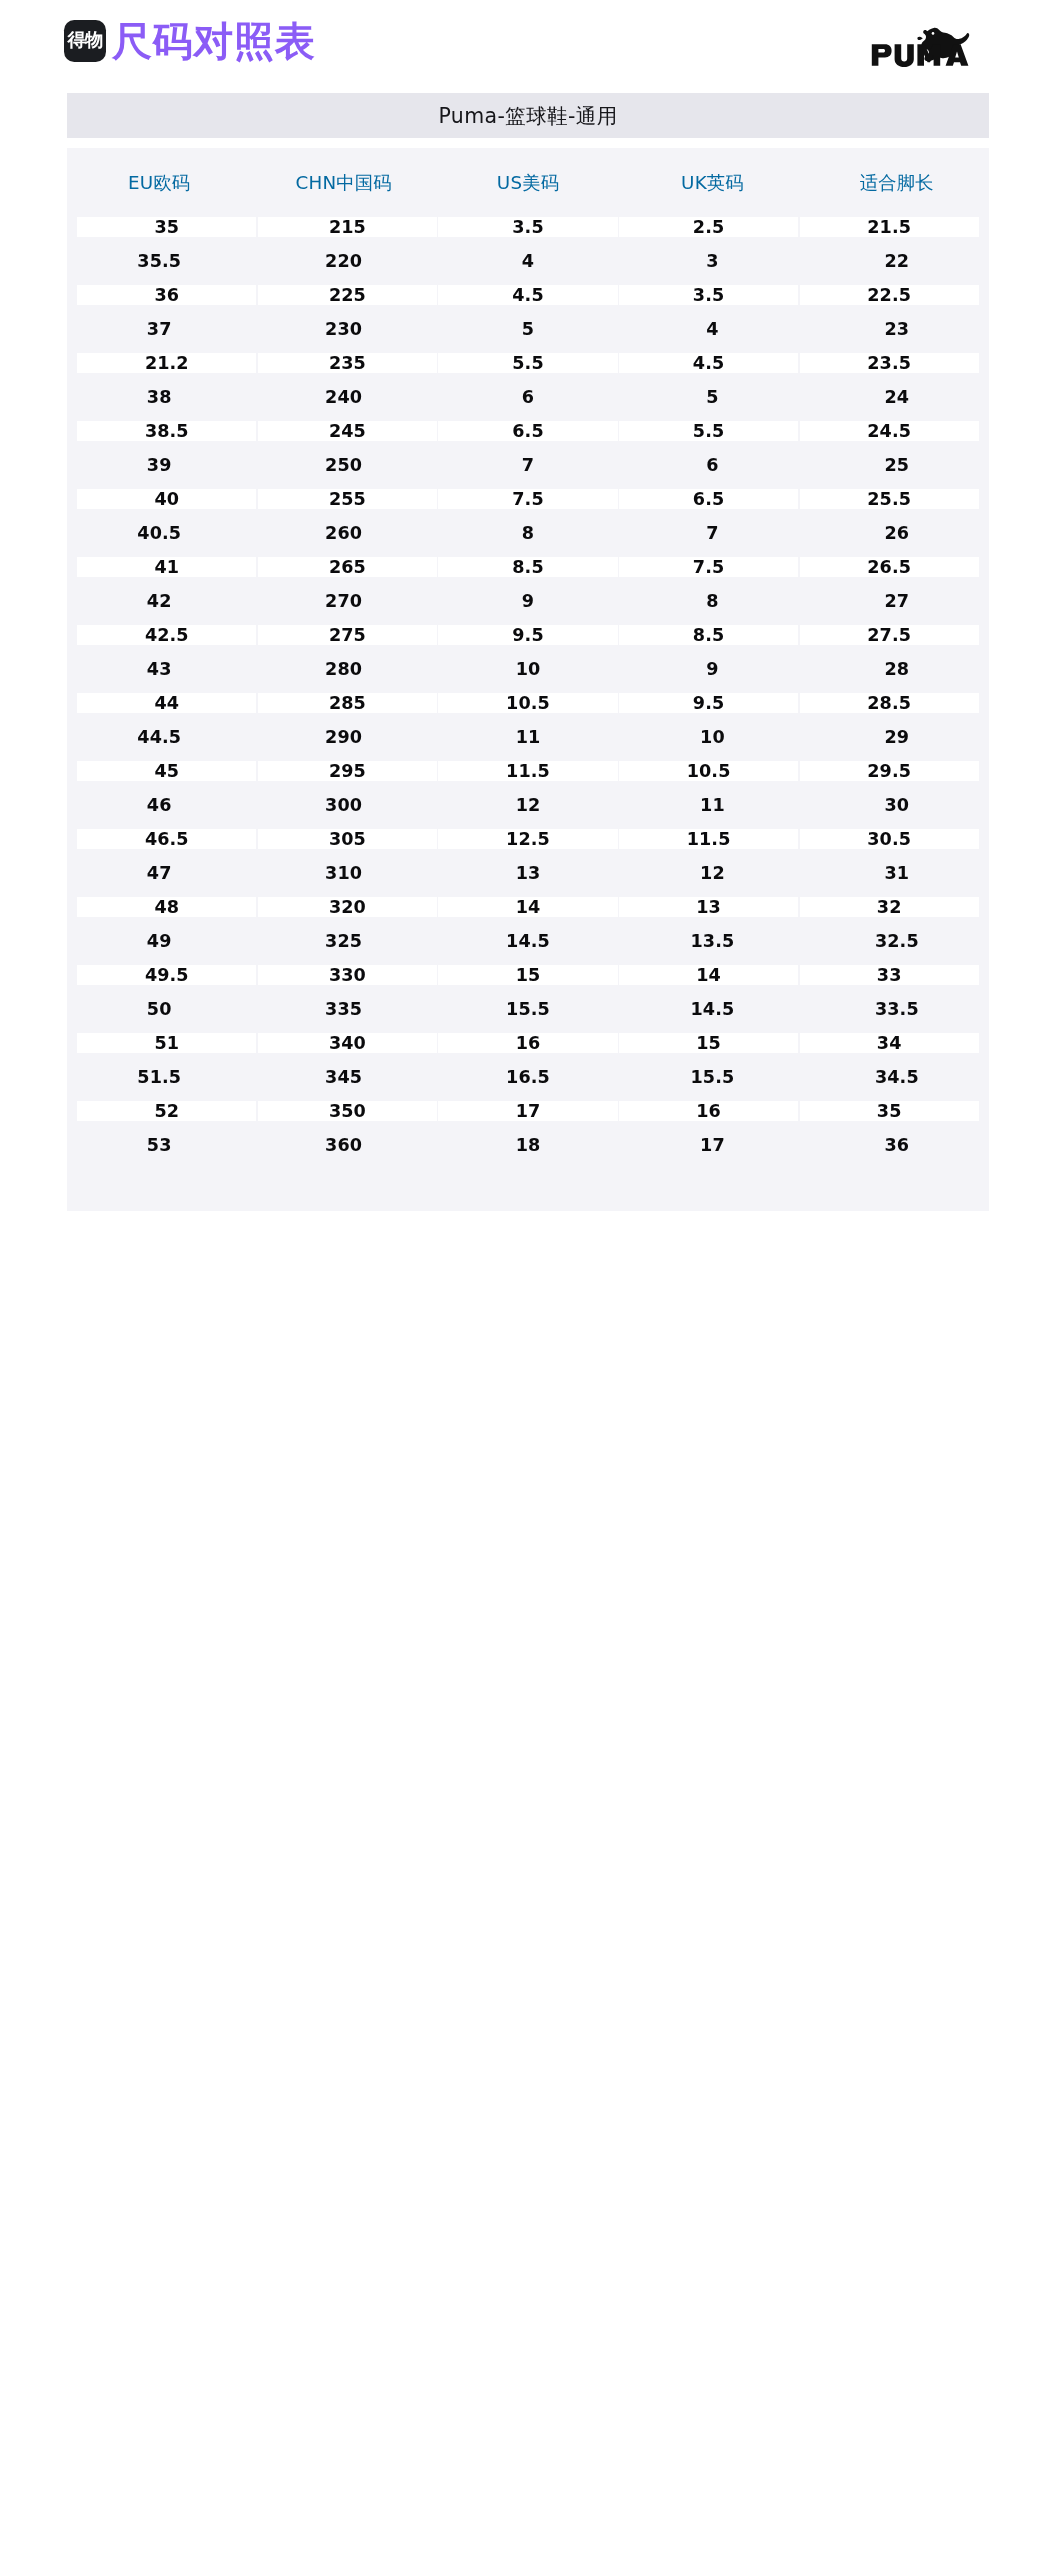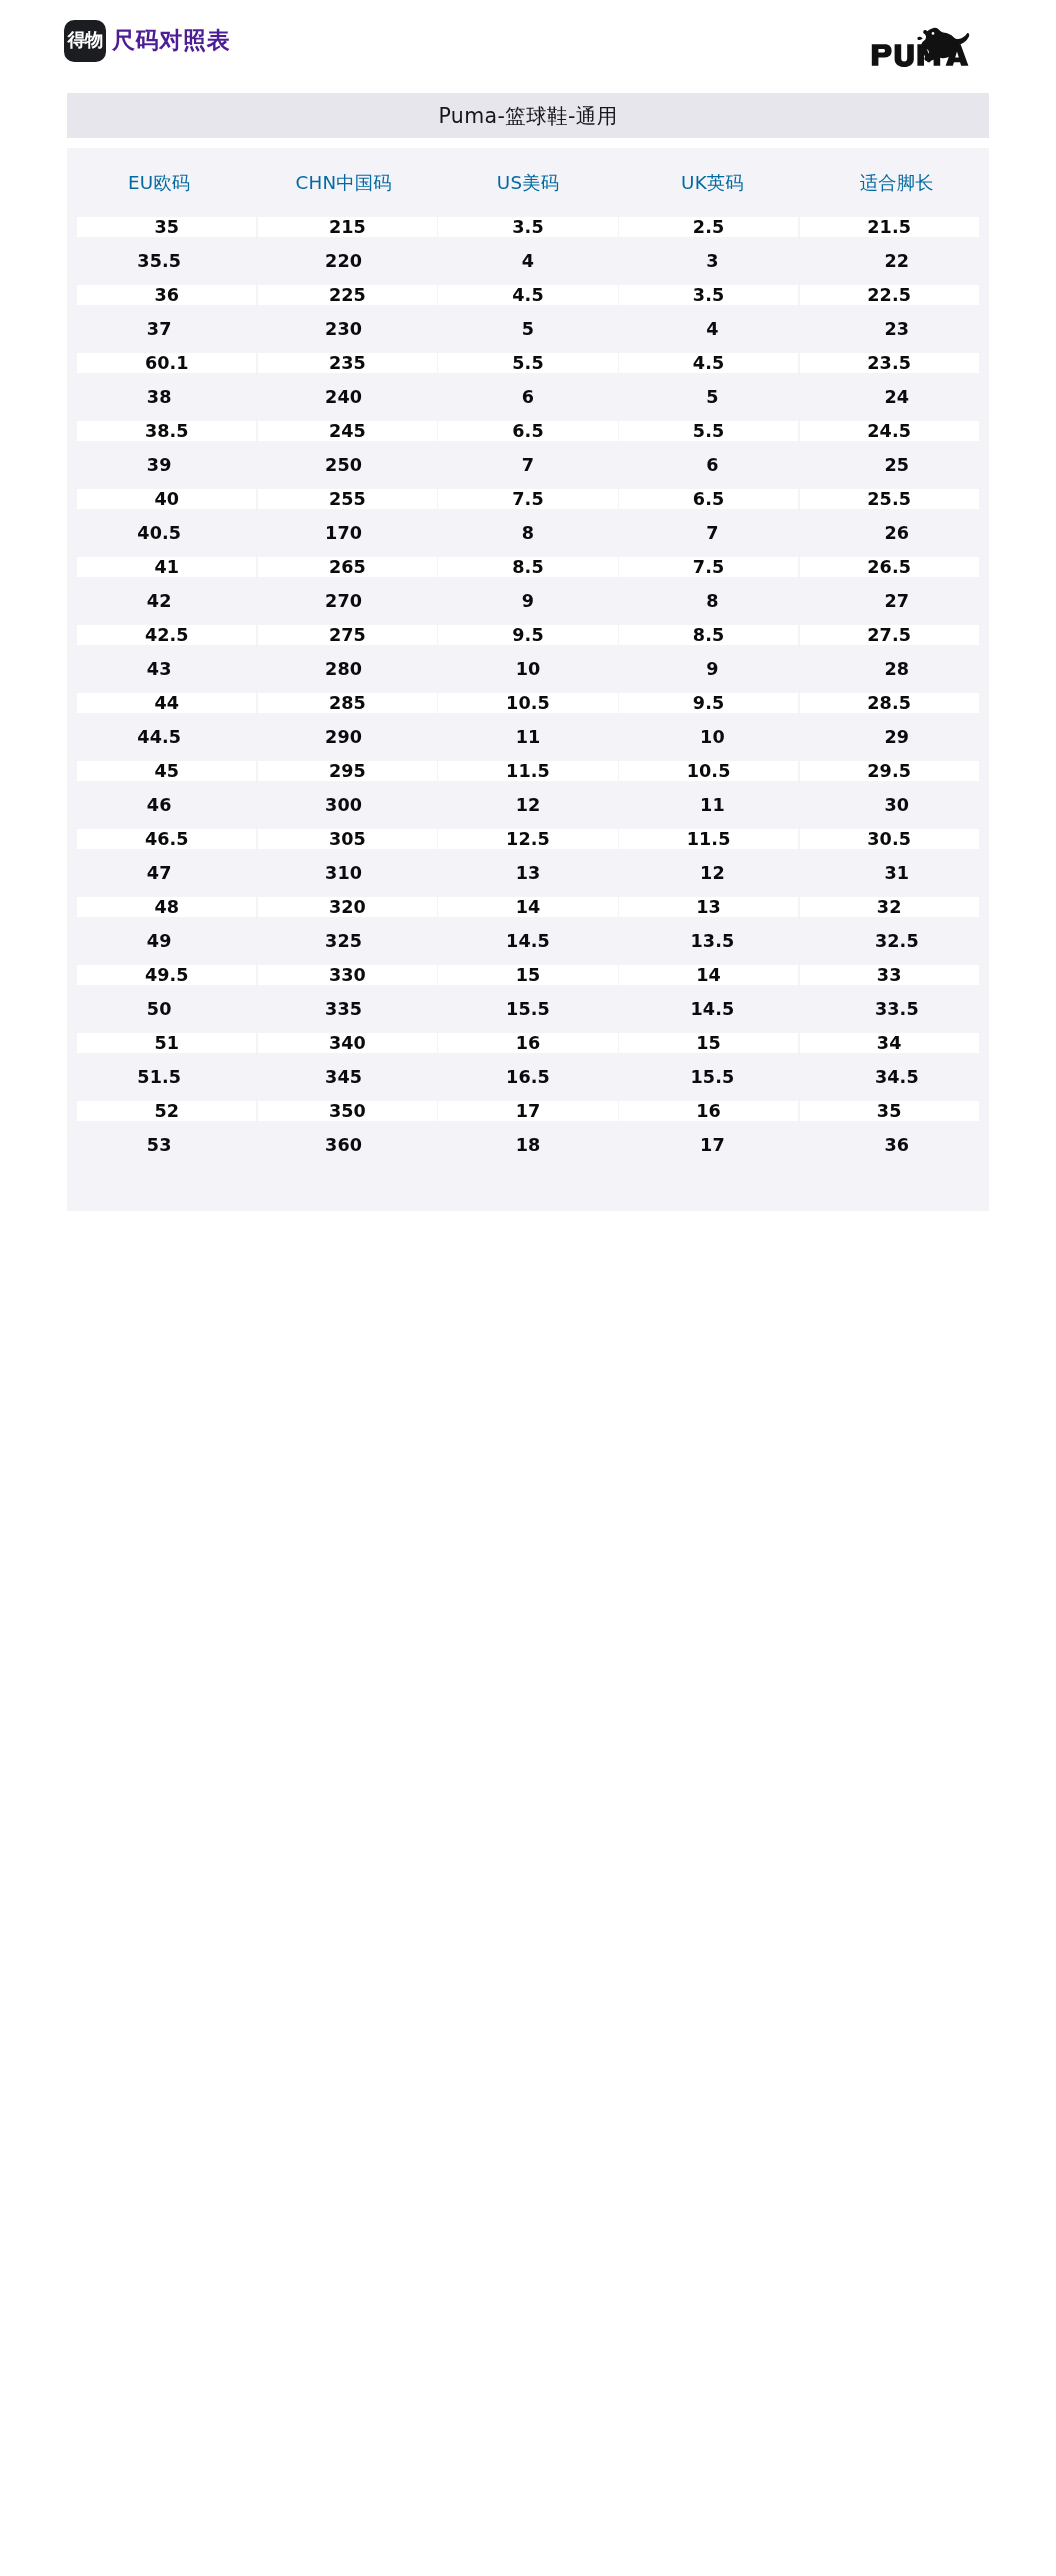--- a/index.html
+++ b/index.html
@@ -34,23 +34,23 @@
     align-items:center;
     justify-content:center;
     font-size:18.3px;
     font-weight:700;
     letter-spacing:-0.7px;
     line-height:1;
     font-family:"DejaVu Sans","Liberation Sans",sans-serif;
     flex:none;
   }
   .chart-title{
-    font-size:23px;
+    font-size:40px;
     font-weight:700;
-    color:#4c1d95;
+    color:#8b5cf6;
     letter-spacing:0.7px;
     line-height:1;
     white-space:nowrap;
     font-family:"DejaVu Sans","Liberation Sans",sans-serif;
   }
   .brand-right{
     position:absolute;
     right:73px;
     top:13px;
     width:124px;
@@ -190,21 +190,21 @@
         <div class="td">22.5</div>
       </div>
       <div class="trow tint">
         <div class="td">37</div>
         <div class="td">230</div>
         <div class="td">5</div>
         <div class="td">4</div>
         <div class="td">23</div>
       </div>
       <div class="trow white">
-        <div class="td">60.1</div>
+        <div class="td">21.2</div>
         <div class="td">235</div>
         <div class="td">5.5</div>
         <div class="td">4.5</div>
         <div class="td">23.5</div>
       </div>
       <div class="trow tint">
         <div class="td">38</div>
         <div class="td">240</div>
         <div class="td">6</div>
         <div class="td">5</div>
@@ -226,21 +226,21 @@
       </div>
       <div class="trow white">
         <div class="td">40</div>
         <div class="td">255</div>
         <div class="td">7.5</div>
         <div class="td">6.5</div>
         <div class="td">25.5</div>
       </div>
       <div class="trow tint">
         <div class="td">40.5</div>
-        <div class="td">170</div>
+        <div class="td">260</div>
         <div class="td">8</div>
         <div class="td">7</div>
         <div class="td">26</div>
       </div>
       <div class="trow white">
         <div class="td">41</div>
         <div class="td">265</div>
         <div class="td">8.5</div>
         <div class="td">7.5</div>
         <div class="td">26.5</div>

